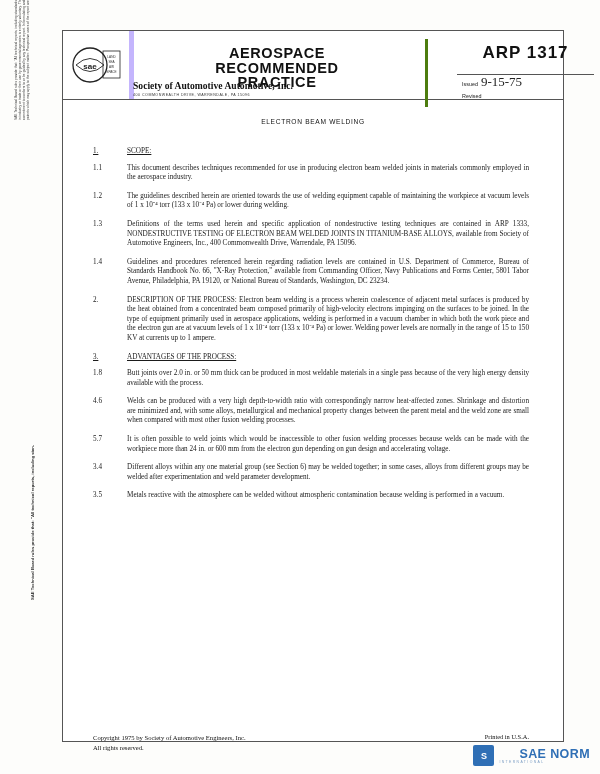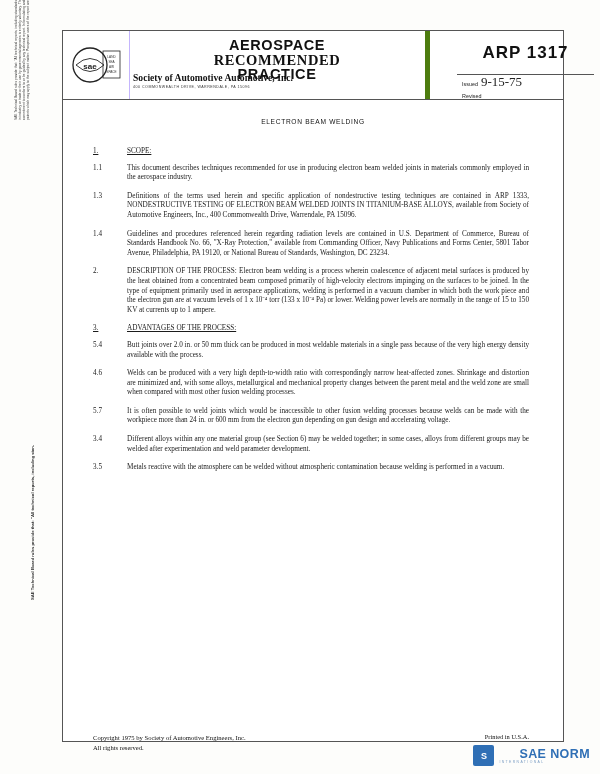--- a/index.html
+++ b/index.html
@@ -71,46 +71,46 @@
   
   .header {
     position: relative;
     height: 68px;
     border-bottom: 1px solid #555;
   }
   .hdr-logo-cell {
     position: absolute;
     left: 0; top: 0;
     width: 66px; height: 68px;
-    border-right: 1px solid #c4b5fd;
+    border-right: 5px solid #c4b5fd;
     display: flex; align-items: center; justify-content: center;
   }
   .logo {
     position: relative;
     width: 52px; height: 40px;
   }
   .logo svg { display:block; }
 
   .hdr-title-cell {
     position: absolute;
-    left: 66px; top: 0;
+    left: 66px; top: 8px;
     width: 296px; height: 68px;
-    border-right: 5px solid #4d7c0f;
+    border-right: 3px solid #4d7c0f;
   }
   .arp-title {
     text-align: center;
     font-family: "Liberation Sans", sans-serif;
     font-weight: bold;
     font-size: 14.5px;
     line-height: 14.5px;
     letter-spacing: 0.6px;
     color: #111;
     padding-top: 7px;
   }
-  .arp-title .l2 { padding-left: 0; font-family: Liberation Serif, serif; }
+  .arp-title .l2 { padding-left: 0; }
   .arp-title .l3 { }
   .soc-line {
     position: absolute;
     left: 4px;
     top: 41px;
     font-family: "Liberation Serif", serif;
     font-weight: bold;
     font-size: 9.6px;
     color: #111;
   }
@@ -330,20 +330,24 @@
         <div class="sect head">
           <span class="num u">1.</span>
           <span class="txt" style="text-decoration:underline">SCOPE:</span>
         </div>
 
         <div class="sect">
           <span class="num">1.1</span>
           <span class="txt">This document describes techniques recommended for use in producing electron beam welded joints in materials commonly employed in the aerospace industry.</span>
         </div>
 
+        <div class="sect">
+          <span class="num">1.2</span>
+          <span class="txt">The guidelines described herein are oriented towards the use of welding equipment capable of maintaining the workpiece at vacuum levels of 1 x 10⁻⁴ torr (133 x 10⁻⁴ Pa) or lower during welding.</span>
+        </div>
 
         <div class="sect">
           <span class="num">1.3</span>
           <span class="txt">Definitions of the terms used herein and specific application of nondestructive testing techniques are contained in ARP 1333, NONDESTRUCTIVE TESTING OF ELECTRON BEAM WELDED JOINTS IN TITANIUM-BASE ALLOYS, available from Society of Automotive Engineers, Inc., 400 Commonwealth Drive, Warrendale, PA 15096.</span>
         </div>
 
         <div class="sect">
           <span class="num">1.4</span>
           <span class="txt">Guidelines and procedures referenced herein regarding radiation levels are contained in U.S. Department of Commerce, Bureau of Standards Handbook No. 66, "X-Ray Protection," available from Commanding Officer, Navy Publications and Forms Center, 5801 Tabor Avenue, Philadelphia, PA 19120, or National Bureau of Standards, Washington, DC 23234.</span>
         </div>
@@ -352,21 +356,21 @@
           <span class="num">2.</span>
           <span class="txt">DESCRIPTION OF THE PROCESS:   Electron beam welding is a process wherein coalescence of adjacent metal surfaces is produced by the heat obtained from a concentrated beam composed primarily of high-velocity electrons impinging on the surfaces to be joined.  In the type of equipment primarily used in aerospace applications, welding is performed in a vacuum chamber in which both the work piece and the electron gun are at vacuum levels of 1 x 10⁻⁴ torr (133 x 10⁻⁴ Pa) or lower. Welding power levels are normally in the range of 15 to 150 KV at currents up to 1 ampere.</span>
         </div>
 
         <div class="sect head">
           <span class="num u">3.</span>
           <span class="txt" style="text-decoration:underline">ADVANTAGES OF THE PROCESS:</span>
         </div>
 
         <div class="sect">
-          <span class="num">5.4</span>
+          <span class="num">1.8</span>
           <span class="txt">Butt joints over 2.0 in. or 50 mm thick can be produced in most weldable materials in a single pass because of the very high energy density available with the process.</span>
         </div>
 
         <div class="sect">
           <span class="num">4.6</span>
           <span class="txt">Welds can be produced with a very high depth-to-width ratio with correspondingly narrow heat-affected zones.  Shrinkage and distortion are minimized and, with some alloys, metallurgical and mechanical property changes between the parent metal and the weld zone are small when compared with most other fusion welding processes.</span>
         </div>
 
         <div class="sect">
           <span class="num">5.7</span>

